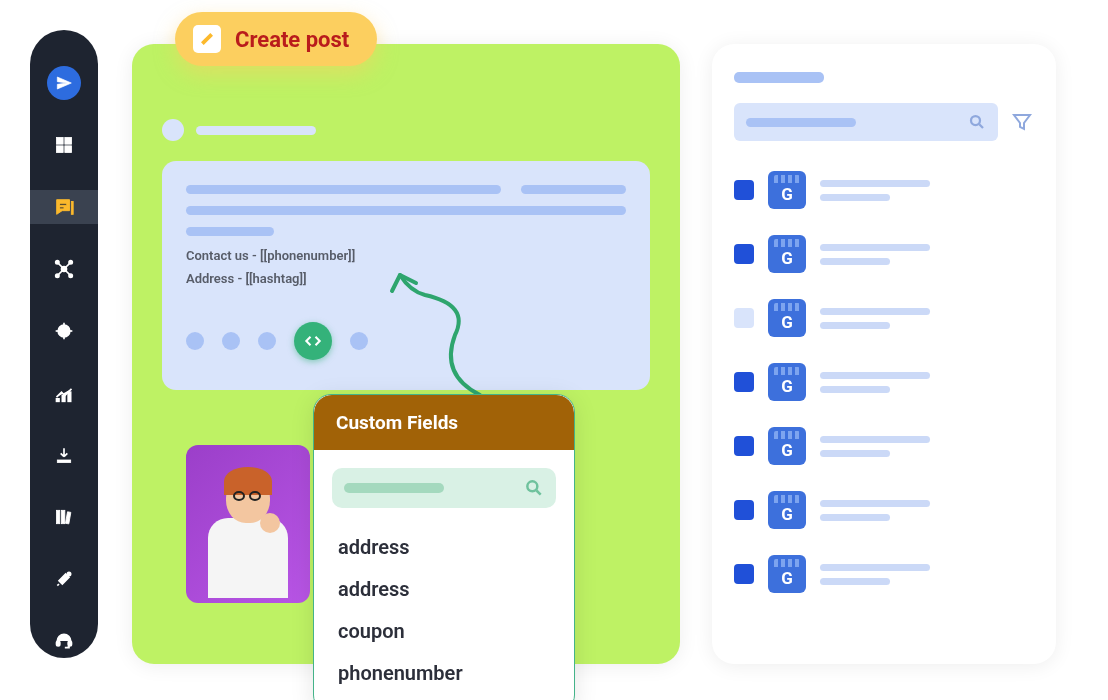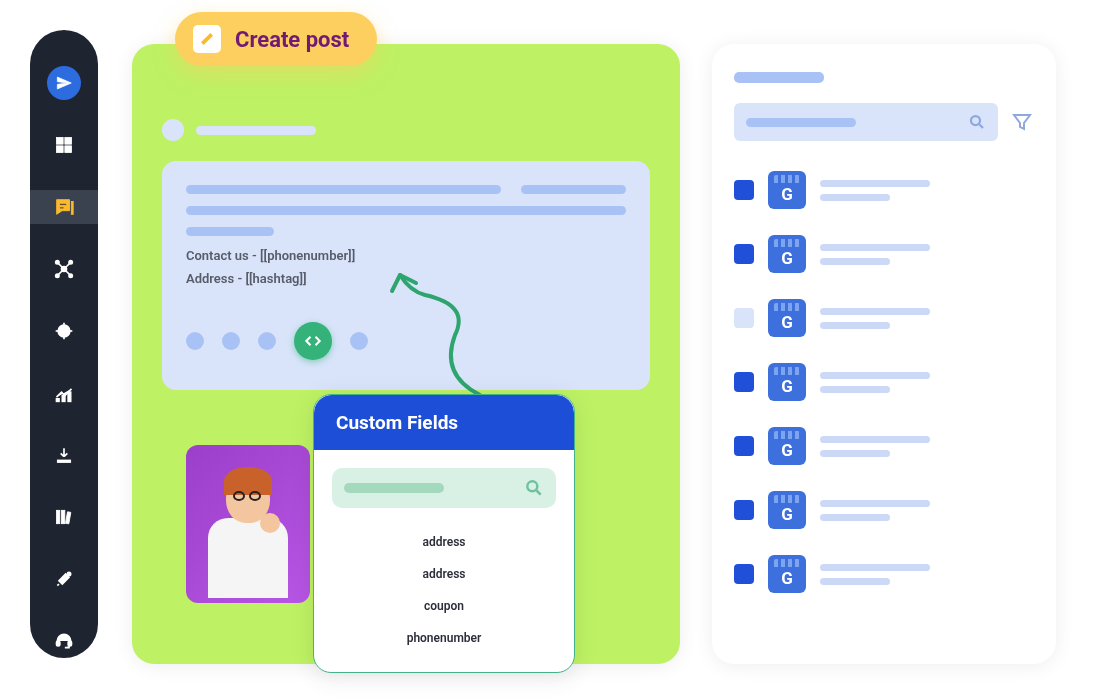--- a/index.html
+++ b/index.html
@@ -69,21 +69,21 @@
   display: flex;
   align-items: center;
   gap: 14px;
   box-shadow: 0 8px 20px rgba(252,207,95,0.5);
 }
 .create-post-badge .icon {
   width: 28px; height: 28px; background: #fff; border-radius: 5px;
   display: flex; align-items: center; justify-content: center;
 }
 .create-post-badge .label {
-  font-size: 22px; font-weight: 700; color: #701a75;
+  font-size: 22px; font-weight: 700; color: #b91c1c;
 }
 
 .header-skeleton {
   margin-top: 40px;
   display: flex;
   align-items: center;
   gap: 12px;
 }
 .sk-circle { border-radius: 50%; background: #d9e4fb; }
 .sk-bar { border-radius: 5px; background: #d9e4fb; }
@@ -169,21 +169,21 @@
   left: 313px;
   top: 394px;
   width: 262px;
   background: #fff;
   border-radius: 18px;
   box-shadow: 0 4px 24px rgba(0,0,0,0.1);
   border: 1px solid #44b389;
   overflow: hidden;
 }
 .cf-header {
-  background: #1d4ed8;
+  background: #a16207;
   padding: 16px 22px;
   font-size: 19px;
   font-weight: 700;
   color: #fff;
   border-radius: 18px 18px 0 0;
 }
 .cf-search {
   margin: 18px 18px 10px 18px;
   background: #d9f1e5;
   border-radius: 10px;
@@ -191,22 +191,22 @@
   display: flex;
   align-items: center;
   padding: 0 12px;
   justify-content: space-between;
 }
 .cf-search .sk-search { width: 100px; height: 10px; background: #a4d9be; border-radius: 5px; }
 .cf-list {
   padding: 8px 24px 18px 24px;
 }
 .cf-item {
-  font-size: 12px; color: #2c2f3a; font-weight: 600;
-  padding: 9px 0; cursor: pointer; text-align: center;
+  font-size: 20px; color: #2c2f3a; font-weight: 600;
+  padding: 9px 0; cursor: pointer;
 }
 
 
 .right-panel {
   position: absolute;
   left: 712px;
   top: 44px;
   width: 344px;
   height: 620px;
   background: #fff;

